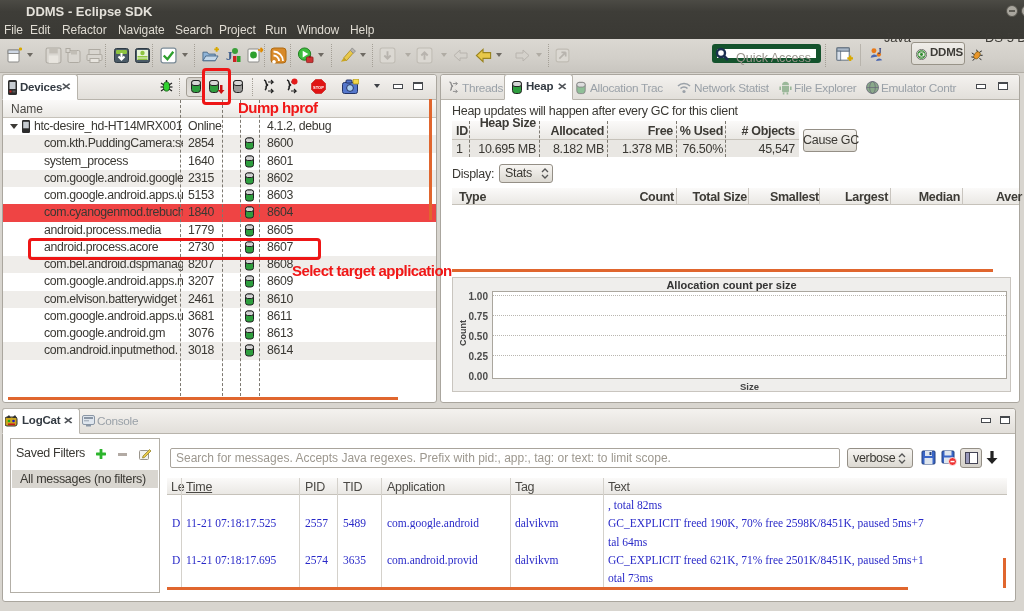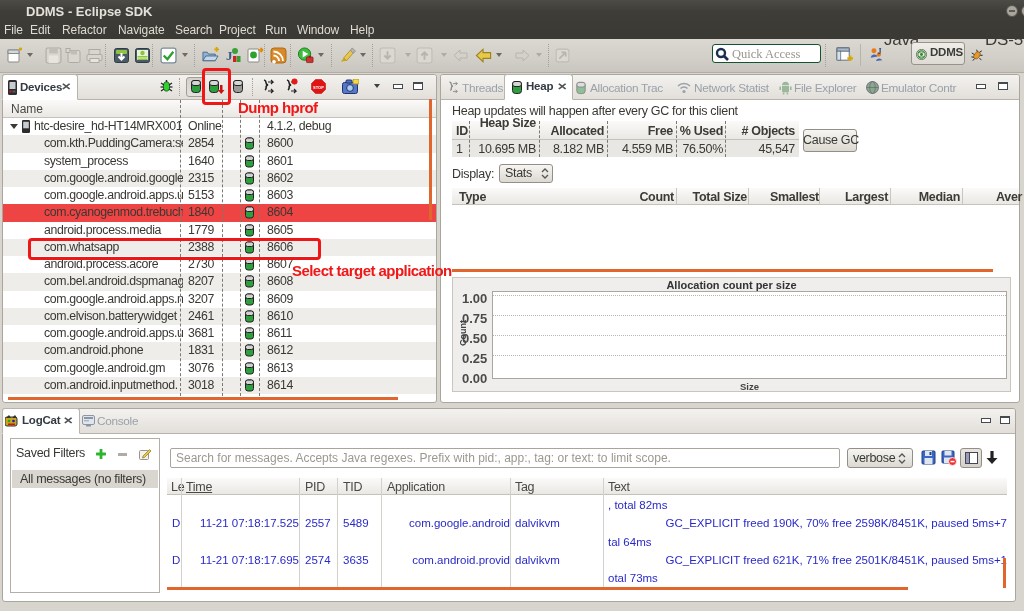--- a/index.html
+++ b/index.html
@@ -13,44 +13,44 @@
 .menuitem { top:23px; font-size:12px; color:#dfdbd2; letter-spacing:-0.1px; }
 .circ { top:5px; width:12px; height:12px; border-radius:50%; background:#a9a69e; border:1px solid #55534c; }
 .circ:after { content:""; position:absolute; left:2px; top:4px; width:6px; height:2px; background:#5d5b54; }
 
 #toolbar { left:0; top:39px; width:1024px; height:34px;
   background:linear-gradient(#dbd8d2,#d2cfc9 60%,#c9c6c0); border-bottom:1px solid #b2aea6;}
 .tbi { top:47px; width:17px; height:17px; }
 .tbsep { top:44px; width:1px; height:23px; border-left:1px dotted #a49f96; }
 .dd { top:53px; width:0; height:0; border-left:3.5px solid transparent; border-right:3.5px solid transparent; border-top:4.5px solid #6e6a63; }
 .dd.gray { border-top-color:#b0aca4; }
-#qa { left:712px; top:44px; width:109px; height:19px; background:#fff; border:1px solid #14532d; border-radius:3px;font-family:Liberation Serif, serif; }
+#qa { left:712px; top:44px; width:109px; height:19px; background:#fff; border:5px solid #14532d; border-radius:3px; }
 #qa span { position:absolute; left:19px; top:2px; color:#9a958d; font-size:12.5px; }
-.persp { top:30px; font-size:17px; color:#3e3c37; white-space:nowrap; letter-spacing:-0.2px; }
+.persp { top:30px; font-size:13px; color:#3e3c37; white-space:nowrap; letter-spacing:-0.2px; }
 #ddmsbtn { left:911px; top:42px; width:54px; height:23px; border:1px solid #989388; border-radius:3px; background:linear-gradient(#efede9,#dedbd4); }
 
 .panel { background:#fff; border:1px solid #aaa69e; border-radius:3px; }
 .tabbar { background:linear-gradient(#f4f2ef,#e2dfda); border-bottom:1px solid #b8b4ac; border-radius:3px 3px 0 0; }
 .tabsel { background:#fff; border:1px solid #b8b4ac; border-bottom:1px solid #fff; border-radius:3px 3px 0 0; }
 .tabtxt { font-size:11.5px; font-weight:bold; color:#333a42; letter-spacing:-0.2px; white-space:nowrap; }
 .tabgray { font-size:11.8px; color:#9aa1a8; letter-spacing:-0.3px; white-space:nowrap; }
 .thead { background:linear-gradient(#fbfaf9,#eae8e4); border-bottom:1px solid #c6c2ba; }
 .htxt { font-size:12.5px; font-weight:bold; color:#3d3b36; letter-spacing:-0.3px; white-space:nowrap; }
 .ctext { font-size:12.5px; color:#3a3833; letter-spacing:-0.3px; white-space:nowrap; }
 .closex { font-size:10px; color:#4e5257; font-weight:bold; transform:scaleX(1.25); }
 .minico { width:10px; height:5px; border:1.5px solid #46494d; background:#fff; }
 .maxico { width:10px; height:8px; border:1px solid #46494d; border-top:2.5px solid #46494d; background:#fff; }
 .coldot { border-left:1px dashed #7d7971; width:1px; }
 
 .redrect { border:3px solid #ee1616; border-radius:4px; }
 .redtxt { color:#f01717; font-weight:bold; font-size:15px; letter-spacing:-0.55px; white-space:nowrap; }
 .oline { background:#e0662e; }
 
-.ylab { font-size:13px; font-weight:bold; color:#4a4a4a; width:26px; text-align:left; }
-.mono { font-family:Liberation Sans, sans-serif; font-size:11.5px; color:#2929c8; white-space:pre;text-align:right; }
+.ylab { font-size:10px; font-weight:bold; color:#4a4a4a; width:26px; text-align:right; }
+.mono { font-family:Liberation Serif, serif; font-size:11.5px; color:#2929c8; white-space:pre; }
 </style>
 </head>
 <body>
 
 <div class="abs" id="titlebar"></div>
 <div class="abs" id="title">DDMS - Eclipse SDK</div>
 <div class="abs circ" style="left:1006px;"></div>
 <div class="abs circ" style="left:1021px;"></div>
 <div class="abs menuitem" style="left:4px;">File</div>
 <div class="abs menuitem" style="left:30px;">Edit</div>
@@ -336,29 +336,20 @@
     </div>
 <div style="position:relative;height:17.25px;overflow:hidden;">
       <span style="position:absolute;left:41px;top:1px;width:139px;overflow:hidden;white-space:nowrap;">android.process.media</span>
       <span style="position:absolute;left:185px;top:1px;">1779</span>
       <svg style="position:absolute;left:242px;top:2px;" width="9" height="13" viewBox="0 0 9 13">
         <rect x="0.5" y="1" width="8" height="11" rx="2.5" fill="#2e9e3e" stroke="#222" stroke-width="1"></rect>
         <rect x="0.5" y="1" width="8" height="4.5" rx="2" fill="#d2d2d2" stroke="#222" stroke-width="1"></rect>
       </svg>
       <span style="position:absolute;left:264px;top:1px;">8605</span>
     </div>
-<div style="position:relative;height:17.25px;background:#efedea;overflow:hidden;">
-      <span style="position:absolute;left:41px;top:1px;width:139px;overflow:hidden;white-space:nowrap;">com.whatsapp</span>
-      <span style="position:absolute;left:185px;top:1px;">2388</span>
-      <svg style="position:absolute;left:242px;top:2px;" width="9" height="13" viewBox="0 0 9 13">
-        <rect x="0.5" y="1" width="8" height="11" rx="2.5" fill="#2e9e3e" stroke="#222" stroke-width="1"></rect>
-        <rect x="0.5" y="1" width="8" height="4.5" rx="2" fill="#d2d2d2" stroke="#222" stroke-width="1"></rect>
-      </svg>
-      <span style="position:absolute;left:264px;top:1px;">8606</span>
-    </div>
 <div style="position:relative;height:17.25px;overflow:hidden;padding-left:26px;">
       <span style="position:absolute;left:41px;top:1px;width:139px;overflow:hidden;white-space:nowrap;">android.process.acore</span>
       <span style="position:absolute;left:185px;top:1px;">2730</span>
       <svg style="position:absolute;left:242px;top:2px;" width="9" height="13" viewBox="0 0 9 13">
         <rect x="0.5" y="1" width="8" height="11" rx="2.5" fill="#2e9e3e" stroke="#222" stroke-width="1"></rect>
         <rect x="0.5" y="1" width="8" height="4.5" rx="2" fill="#d2d2d2" stroke="#222" stroke-width="1"></rect>
       </svg>
       <span style="position:absolute;left:264px;top:1px;">8607</span>
     </div>
 <div style="position:relative;height:17.25px;background:#efedea;overflow:hidden;">
@@ -389,29 +380,20 @@
       <span style="position:absolute;left:264px;top:1px;">8610</span>
     </div>
 <div style="position:relative;height:17.25px;overflow:hidden;">
       <span style="position:absolute;left:41px;top:1px;width:139px;overflow:hidden;white-space:nowrap;">com.google.android.apps.u</span>
       <span style="position:absolute;left:185px;top:1px;">3681</span>
       <svg style="position:absolute;left:242px;top:2px;" width="9" height="13" viewBox="0 0 9 13">
         <rect x="0.5" y="1" width="8" height="11" rx="2.5" fill="#2e9e3e" stroke="#222" stroke-width="1"></rect>
         <rect x="0.5" y="1" width="8" height="4.5" rx="2" fill="#d2d2d2" stroke="#222" stroke-width="1"></rect>
       </svg>
       <span style="position:absolute;left:264px;top:1px;">8611</span>
-    </div>
-<div style="position:relative;height:17.25px;background:#efedea;overflow:hidden;">
-      <span style="position:absolute;left:41px;top:1px;width:139px;overflow:hidden;white-space:nowrap;">com.android.phone</span>
-      <span style="position:absolute;left:185px;top:1px;">1831</span>
-      <svg style="position:absolute;left:242px;top:2px;" width="9" height="13" viewBox="0 0 9 13">
-        <rect x="0.5" y="1" width="8" height="11" rx="2.5" fill="#2e9e3e" stroke="#222" stroke-width="1"></rect>
-        <rect x="0.5" y="1" width="8" height="4.5" rx="2" fill="#d2d2d2" stroke="#222" stroke-width="1"></rect>
-      </svg>
-      <span style="position:absolute;left:264px;top:1px;">8612</span>
     </div>
 <div style="position:relative;height:17.25px;overflow:hidden;">
       <span style="position:absolute;left:41px;top:1px;width:139px;overflow:hidden;white-space:nowrap;">com.google.android.gm</span>
       <span style="position:absolute;left:185px;top:1px;">3076</span>
       <svg style="position:absolute;left:242px;top:2px;" width="9" height="13" viewBox="0 0 9 13">
         <rect x="0.5" y="1" width="8" height="11" rx="2.5" fill="#2e9e3e" stroke="#222" stroke-width="1"></rect>
         <rect x="0.5" y="1" width="8" height="4.5" rx="2" fill="#d2d2d2" stroke="#222" stroke-width="1"></rect>
       </svg>
       <span style="position:absolute;left:264px;top:1px;">8613</span>
     </div>
@@ -482,21 +464,21 @@
 <div class="abs" style="left:452px;top:140px;width:347px;height:17px;background:#e9e7e3;"></div>
 <div class="abs htxt" style="left:456px;top:124px;">ID</div>
 <div class="abs htxt" style="left:470px;top:116px;width:66px;text-align:right;">Heap Size</div>
 <div class="abs htxt" style="left:540px;top:124px;width:64px;text-align:right;">Allocated</div>
 <div class="abs htxt" style="left:608px;top:124px;width:65px;text-align:right;">Free</div>
 <div class="abs htxt" style="left:677px;top:124px;width:46px;text-align:right;">% Used</div>
 <div class="abs htxt" style="left:726px;top:124px;width:69px;text-align:right;"># Objects</div>
 <div class="abs ctext" style="left:456px;top:142px;width:8px;">1</div>
 <div class="abs ctext" style="left:470px;top:142px;width:66px;text-align:right;">10.695 MB</div>
 <div class="abs ctext" style="left:540px;top:142px;width:64px;text-align:right;">8.182 MB</div>
-<div class="abs ctext" style="left:608px;top:142px;width:65px;text-align:right;">4.559 MB</div>
+<div class="abs ctext" style="left:608px;top:142px;width:65px;text-align:right;">1.378 MB</div>
 <div class="abs ctext" style="left:677px;top:142px;width:46px;text-align:right;">76.50%</div>
 <div class="abs ctext" style="left:726px;top:142px;width:69px;text-align:right;">45,547</div>
 <div class="abs coldot" style="left:469px;top:121px;height:36px;"></div>
 <div class="abs coldot" style="left:539px;top:121px;height:36px;"></div>
 <div class="abs coldot" style="left:607px;top:121px;height:36px;"></div>
 <div class="abs coldot" style="left:676px;top:121px;height:36px;"></div>
 <div class="abs coldot" style="left:725px;top:121px;height:36px;"></div>
 <div class="abs" id="causegc" style="left:803px;top:129px;width:54px;height:23px;border:1px solid #948f86;border-radius:3px;background:linear-gradient(#f7f5f2,#dcd9d2);"></div>
 <div class="abs ctext" style="left:803px;top:133px;width:54px;text-align:center;">Cause GC</div>
 <div class="abs ctext" style="left:452px;top:167px;">Display:</div>

